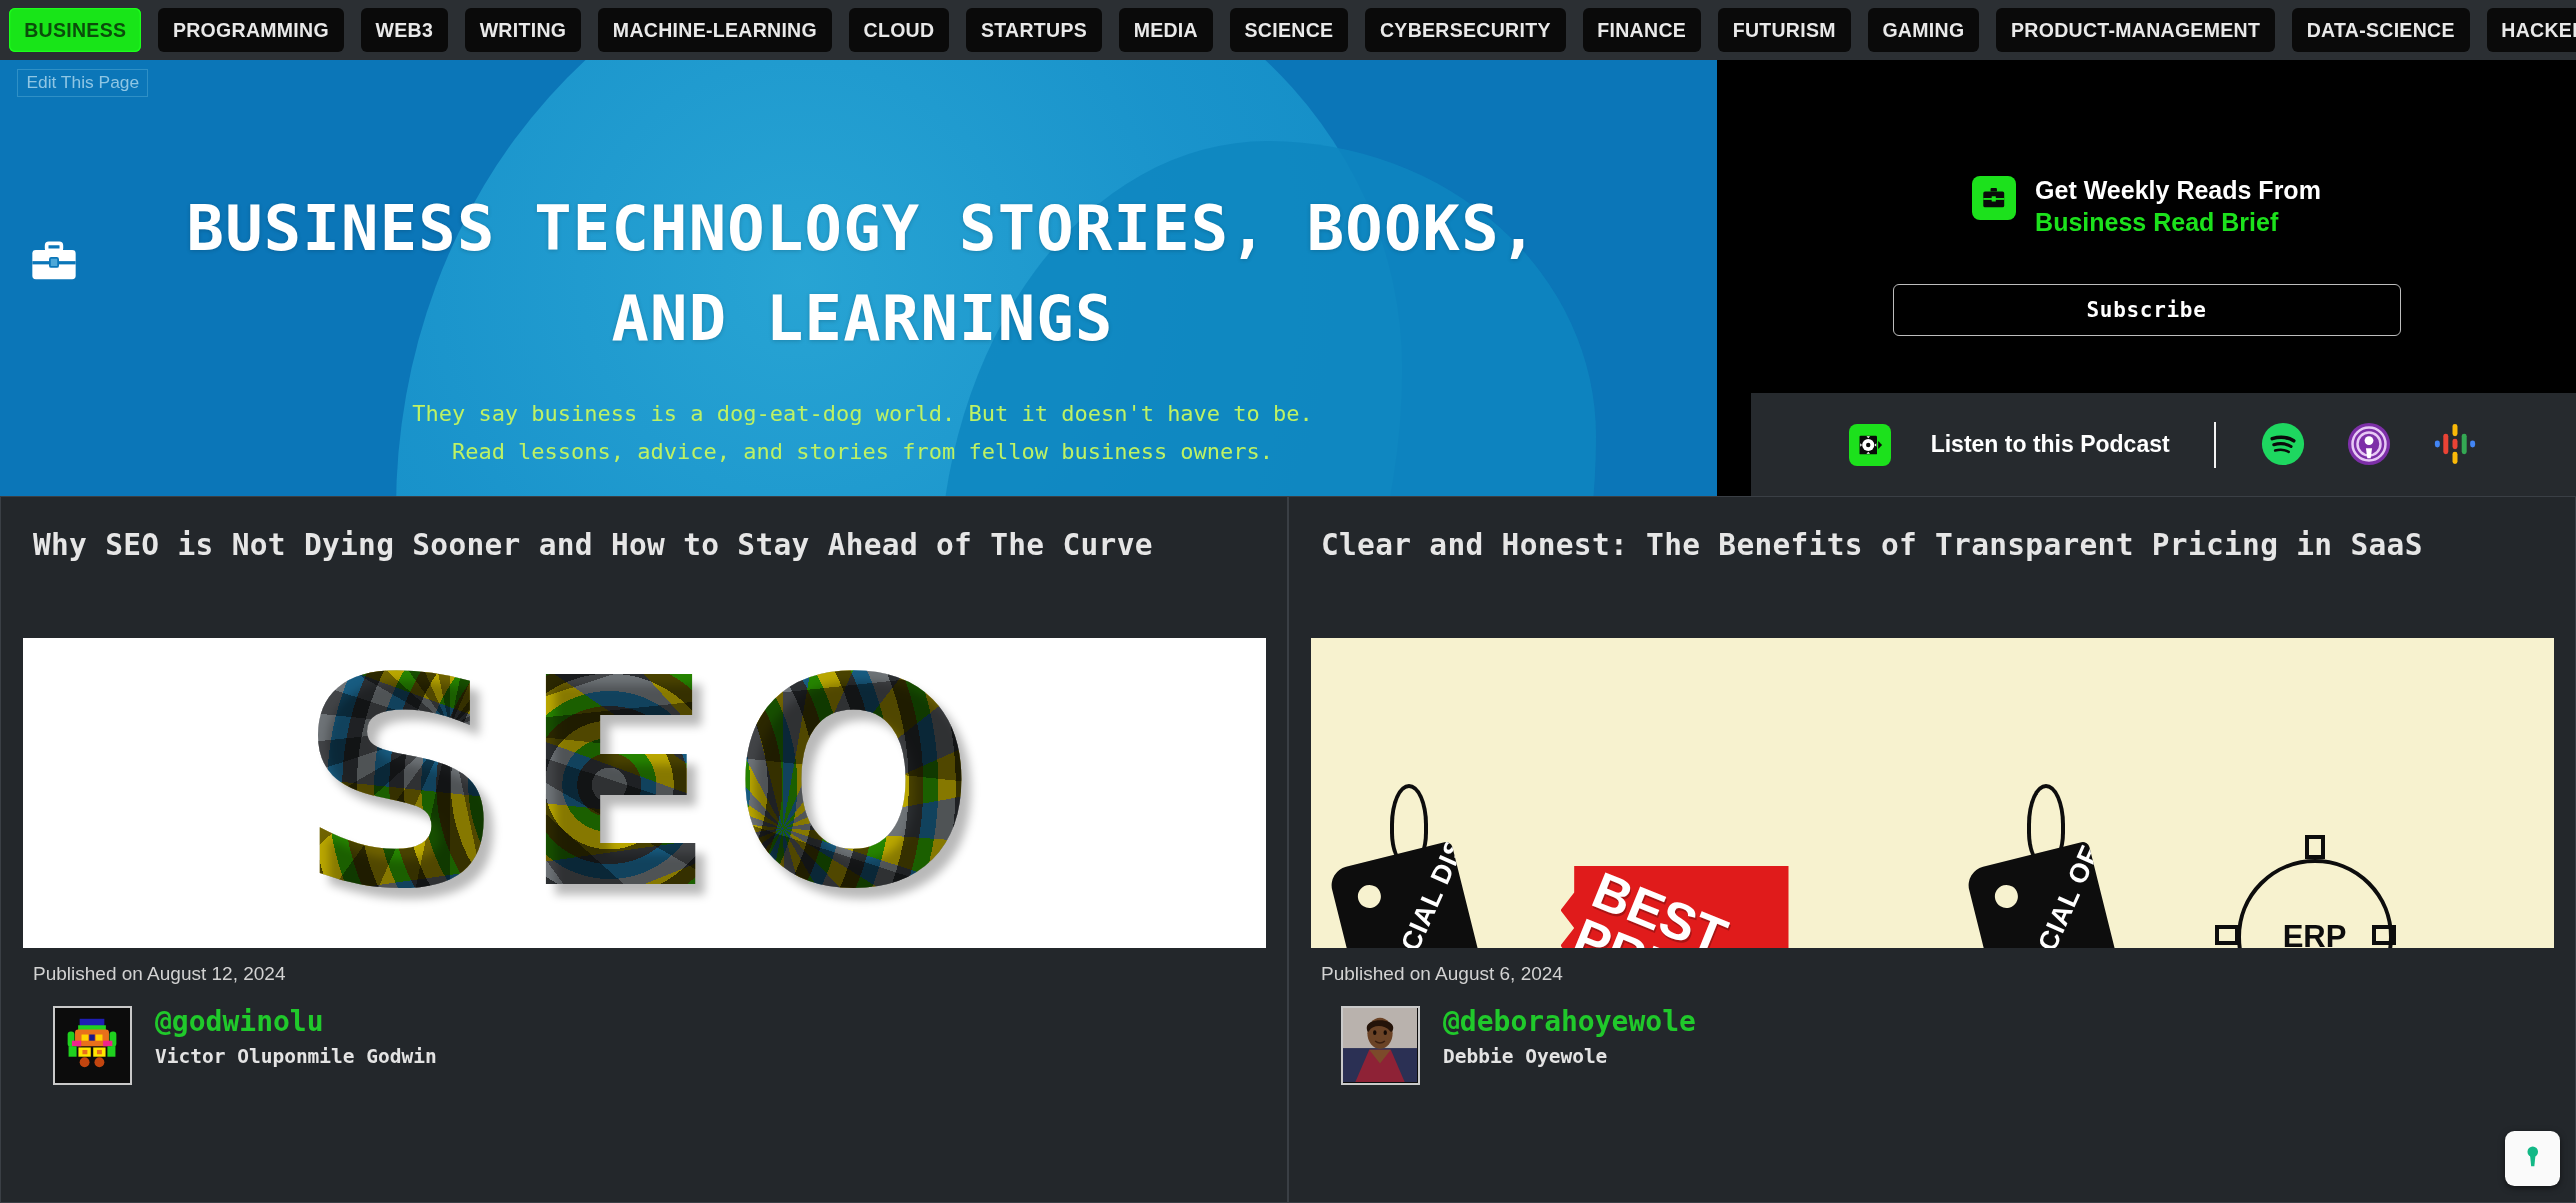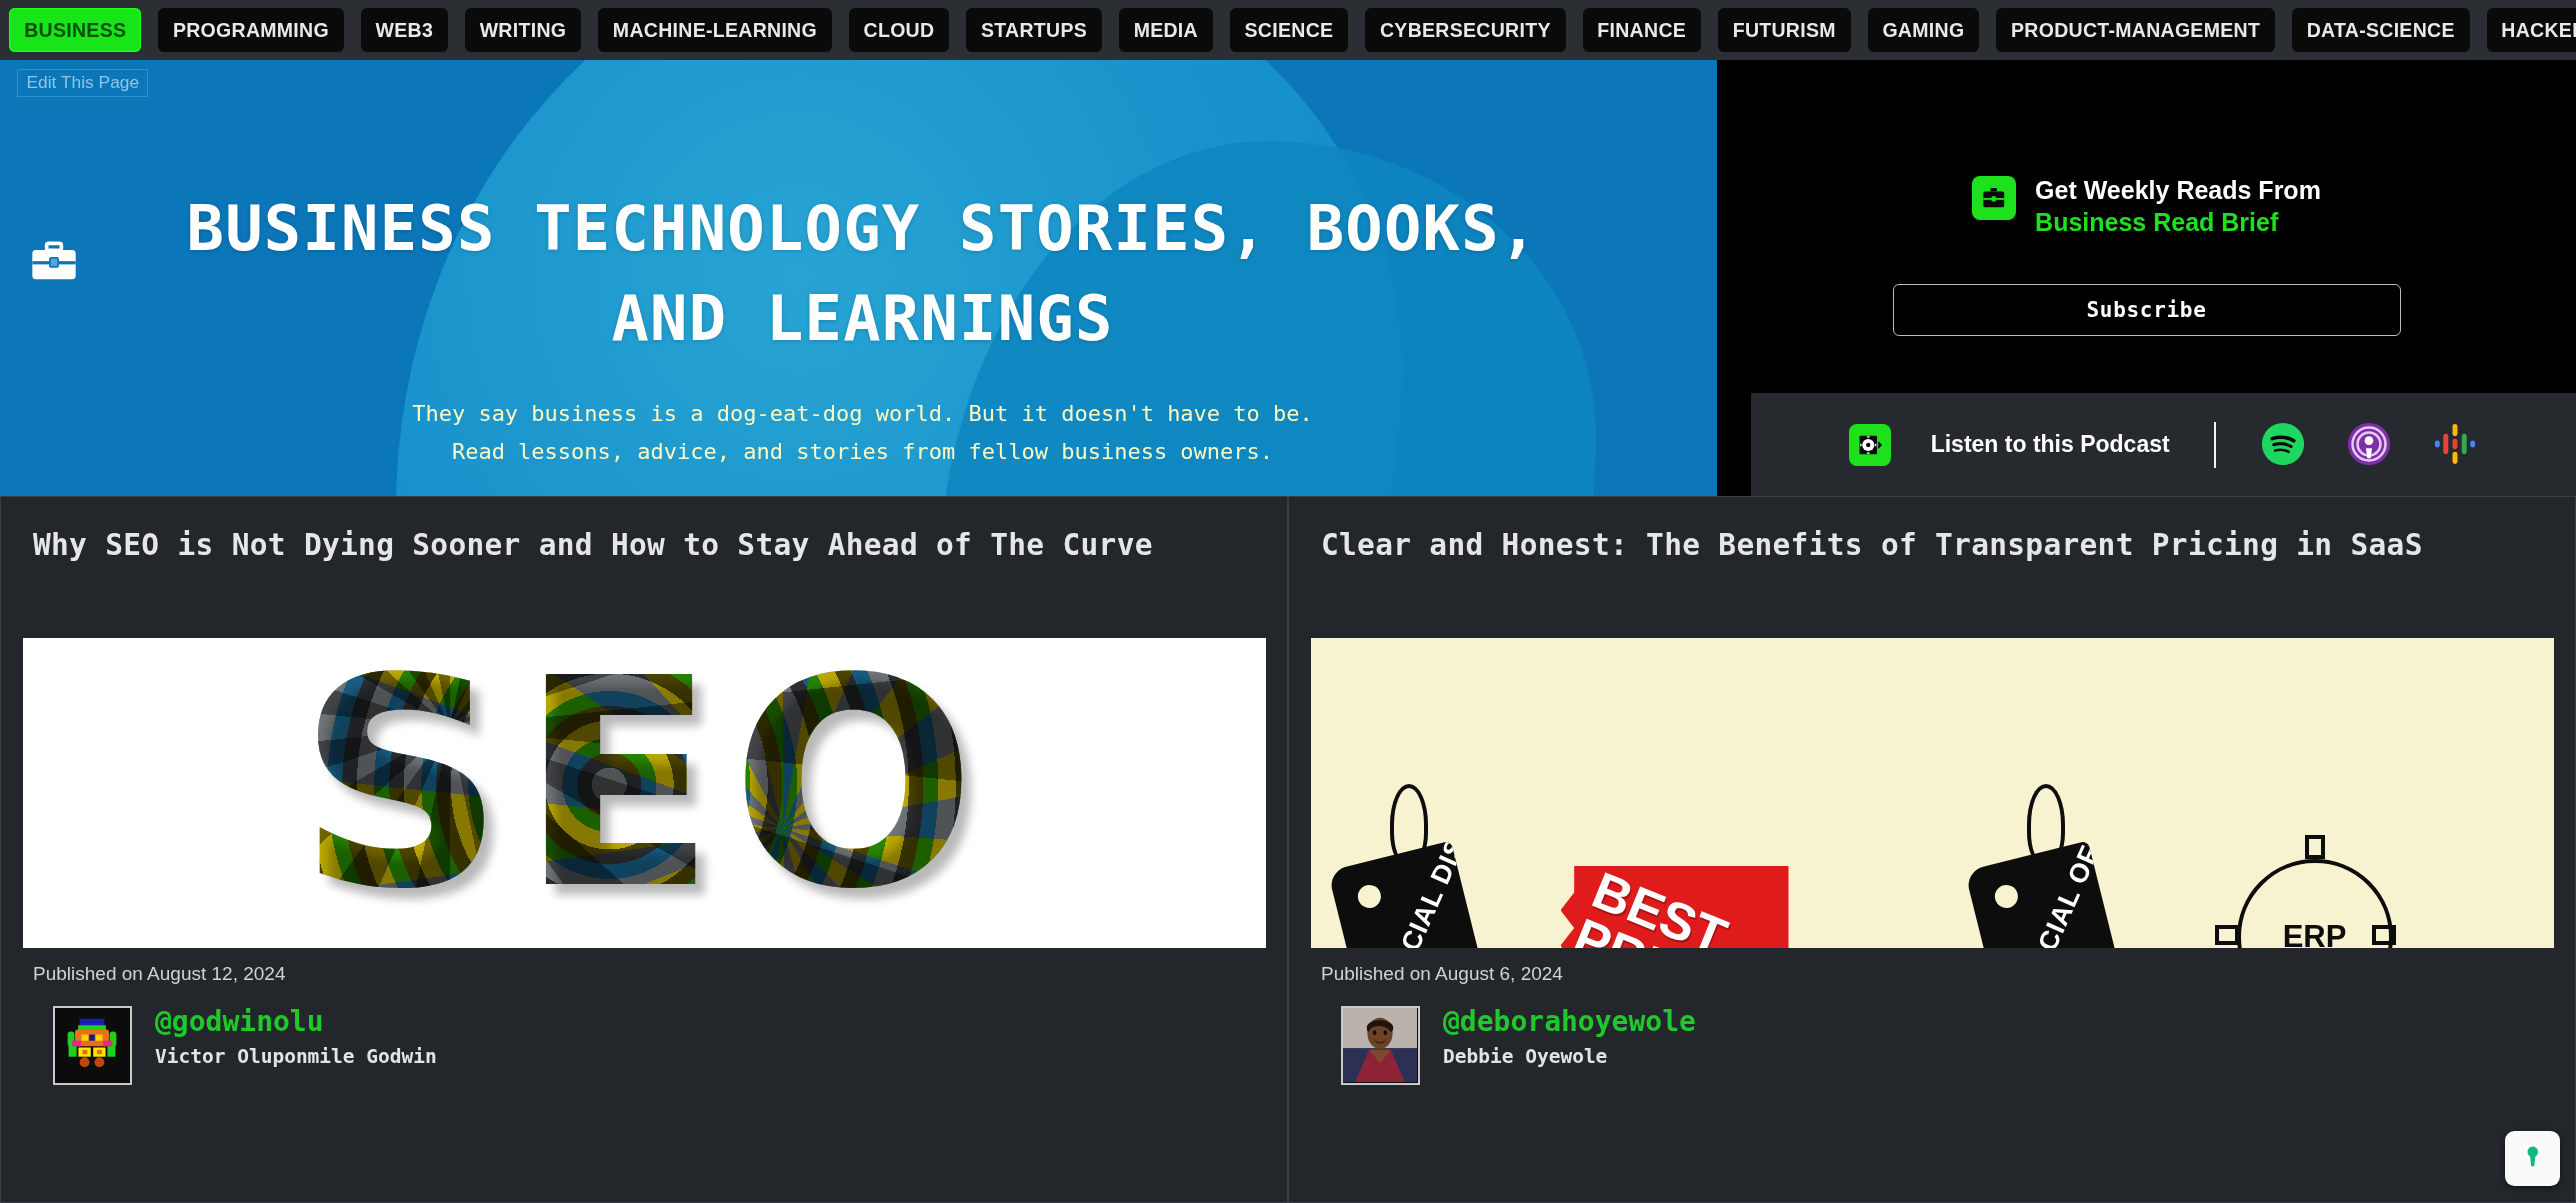--- a/index.html
+++ b/index.html
@@ -97,21 +97,21 @@
     font-weight:700;
     line-height:1.45;
     letter-spacing:1.3px;
     text-shadow:0 1.3px 4px rgba(0,0,0,.18);
   }
   .hero-sub{
     position:absolute;
     left:121px; top:335px;
     width:1483px;
     text-align:center;
-    color:#fef9c3;
+    color:#bef264;
     font-family:"DejaVu Sans Mono", monospace;
     font-size:22px;
     line-height:1.72;
   }
 
   
   .rightpanel{
     width:859px; height:436px;
     background:#000;
     position:relative;

